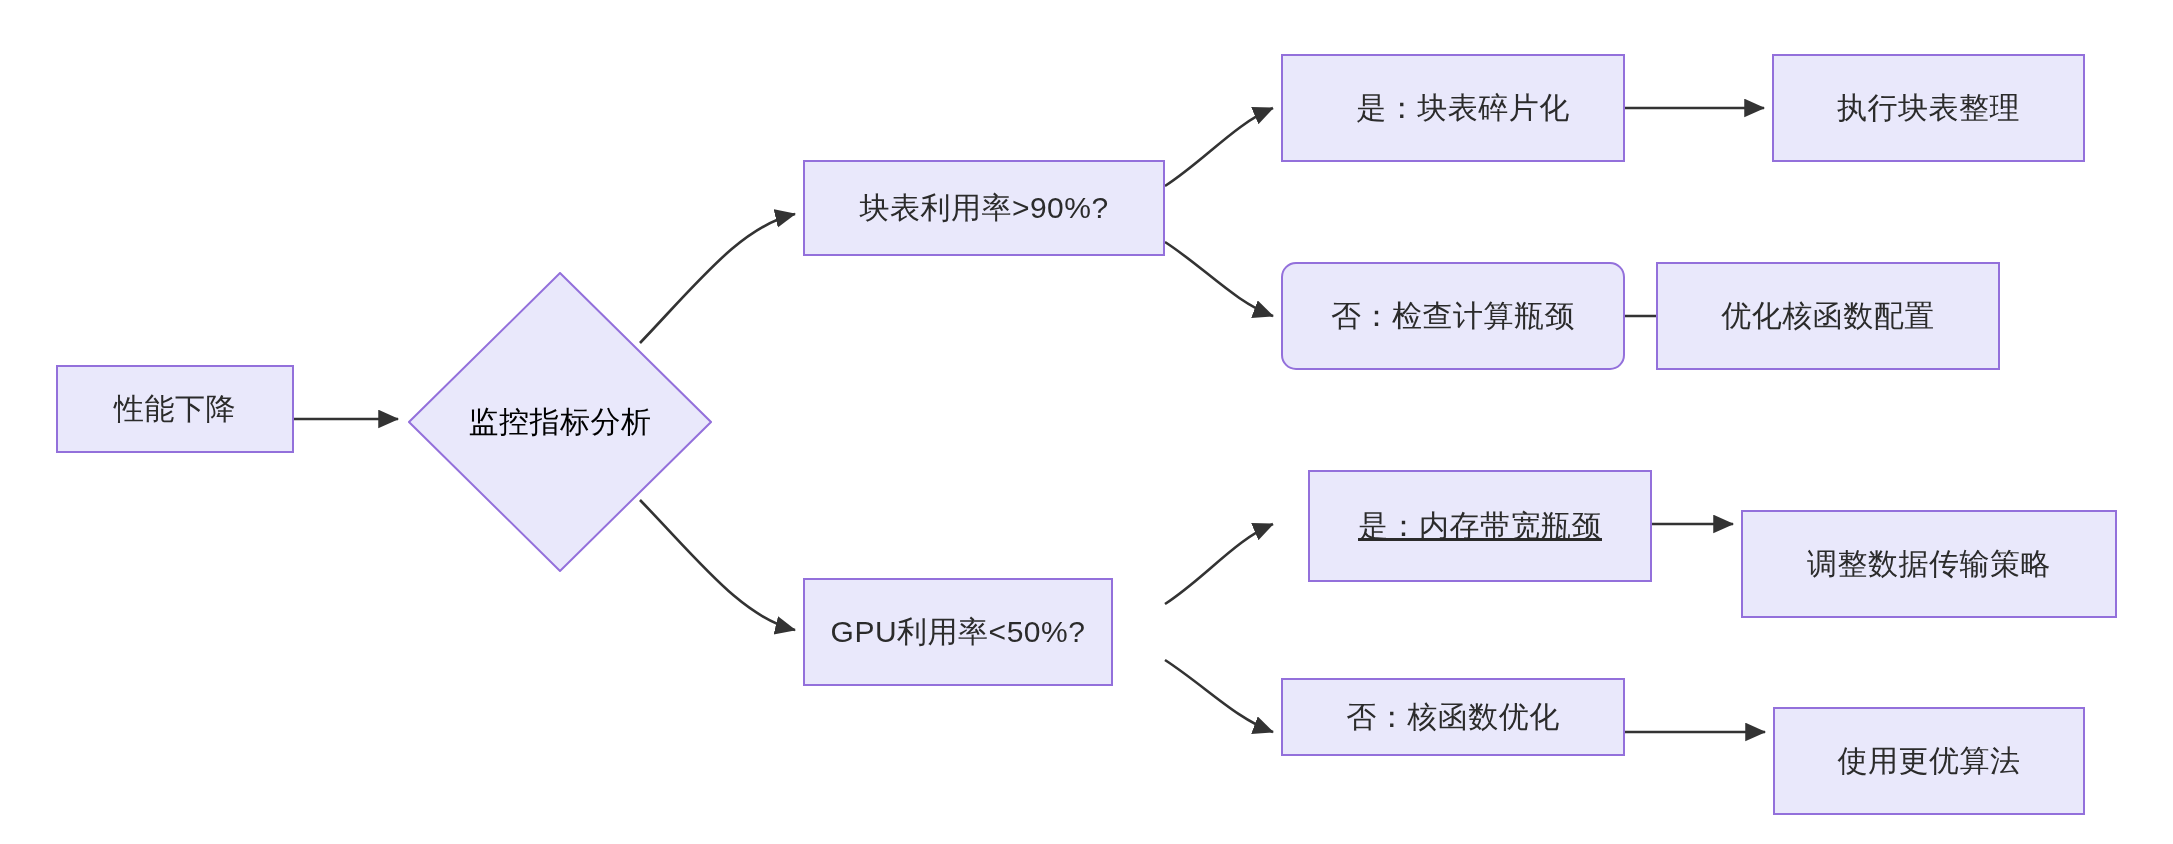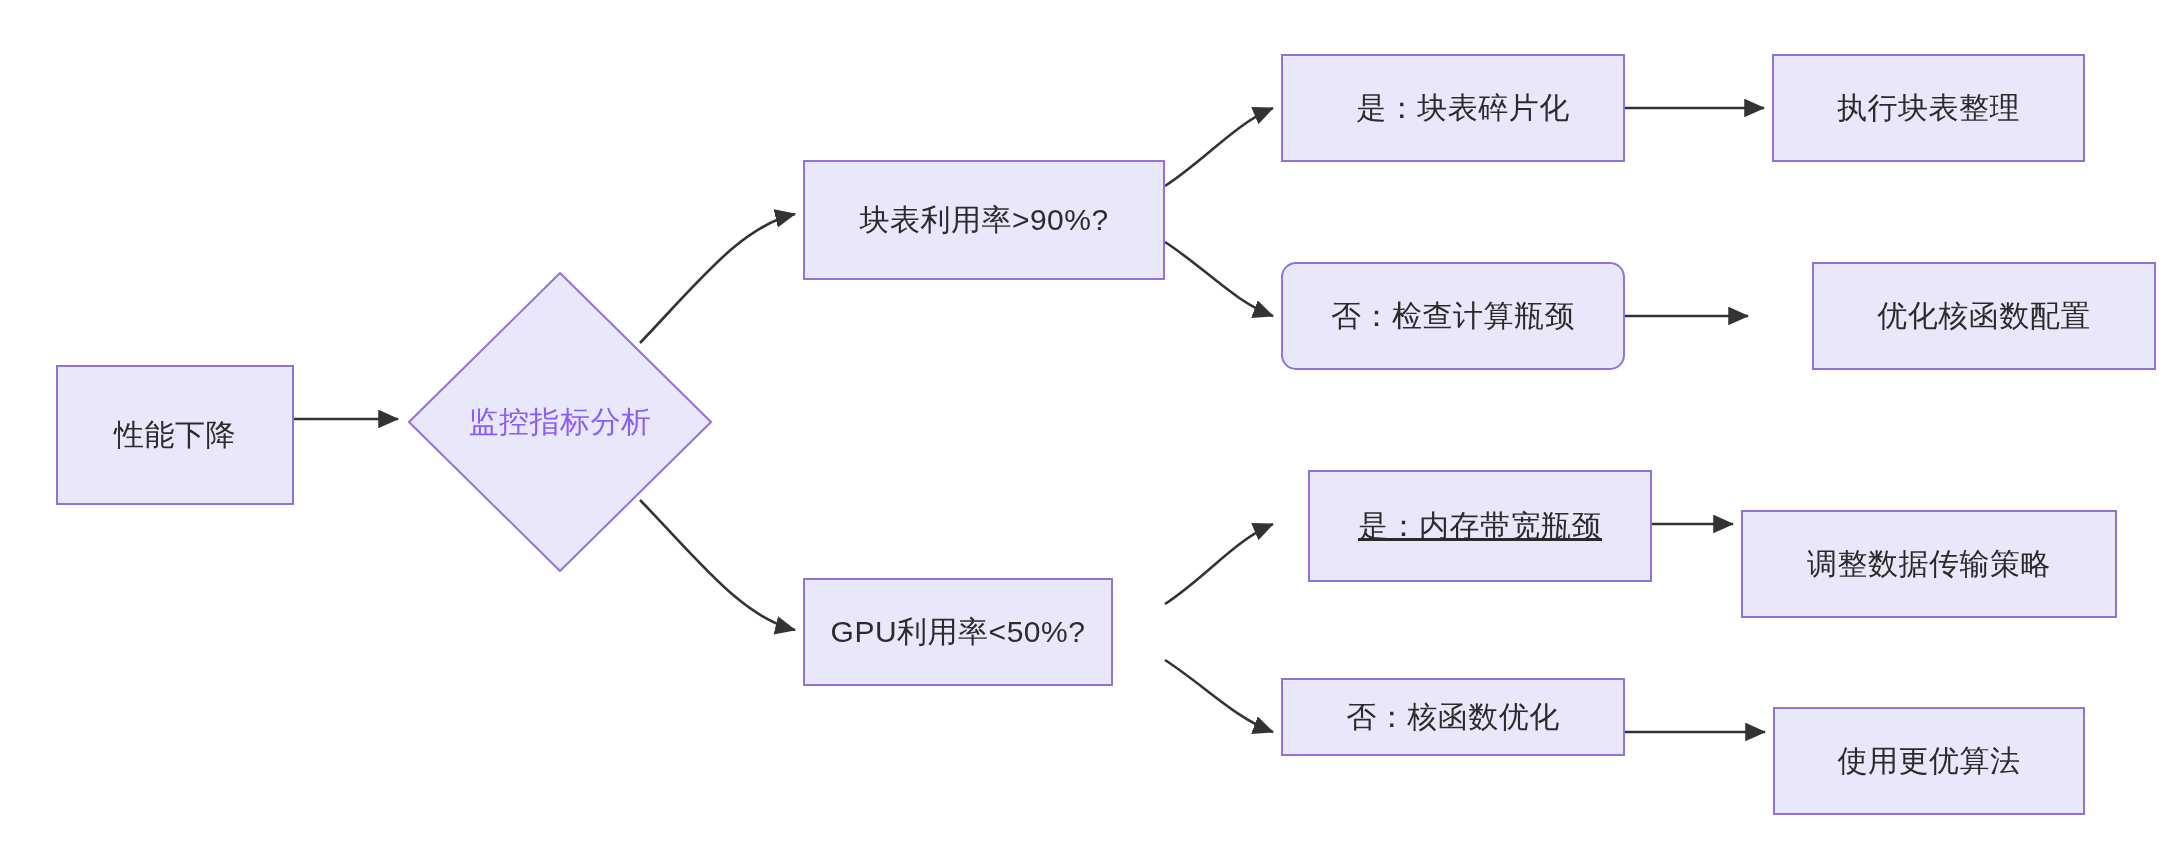--- a/index.html
+++ b/index.html
@@ -4,21 +4,21 @@
 <style>
   html,body{margin:0;padding:0;background:#ffffff;}
   body{font-family:"Liberation Sans","DejaVu Sans",sans-serif;}
   #canvas{position:relative;width:2173px;height:844px;background:#ffffff;overflow:hidden;}
   #edges{position:absolute;left:0;top:0;width:2173px;height:844px;pointer-events:none;}
   .node{position:absolute;box-sizing:border-box;display:flex;align-items:center;justify-content:center;
         background:#e9e8fb;border:2px solid #9370db;color:#2b2b2b;text-align:center;
         font-size:30px;line-height:1.25;letter-spacing:.5px;}
   .node.diamond{background:transparent;border:none;}
   .diamond-shape{position:absolute;left:0;top:0;width:100%;height:100%;}
-  .diamond-label{position:relative;z-index:2;font-size:30px;color:#8b5cf6;white-space:nowrap;}
+  .diamond-label{position:relative;z-index:2;font-size:30px;color:#000000;white-space:nowrap;}
   .node-label{white-space:nowrap;}
 </style>
 </head>
 <body>
 
 <div id="canvas">
   <svg id="edges" viewBox="0 0 2173 844" xmlns="http://www.w3.org/2000/svg">
     <defs>
       <marker id="arrowhead" markerWidth="9" markerHeight="9" refX="7.6" refY="3.6" orient="auto" markerUnits="strokeWidth">
         <path d="M0,0 L8,3.6 L0,7.2 z" fill="#333333"></path>
@@ -32,51 +32,51 @@
         <path d="M 1165,242 C 1205,268 1235,302 1273,316" fill="none" stroke="#333333" stroke-width="2.6" stroke-linecap="butt" marker-end="url(#arrowhead)"></path>
         <path d="M 1165,604 C 1205,578 1235,540 1273,524" fill="none" stroke="#333333" stroke-width="2.6" stroke-linecap="butt" marker-end="url(#arrowhead)"></path>
         <path d="M 1165,660 C 1205,686 1235,718 1273,732" fill="none" stroke="#333333" stroke-width="2.6" stroke-linecap="butt" marker-end="url(#arrowhead)"></path>
         <path d="M 1625,108 L 1764,108" fill="none" stroke="#333333" stroke-width="2.6" stroke-linecap="butt" marker-end="url(#arrowhead)"></path>
         <path d="M 1625,316 L 1748,316" fill="none" stroke="#333333" stroke-width="2.6" stroke-linecap="butt" marker-end="url(#arrowhead)"></path>
         <path d="M 1625,524 L 1733,524" fill="none" stroke="#333333" stroke-width="2.6" stroke-linecap="butt" marker-end="url(#arrowhead)"></path>
         <path d="M 1625,732 L 1765,732" fill="none" stroke="#333333" stroke-width="2.6" stroke-linecap="butt" marker-end="url(#arrowhead)"></path>
       </g>
   </svg>
   <div id="nodes-layer">
-      <div class="node" style="left: 56px; top: 365px; width: 238px; height: 140px;">
+      <div class="node" style="left: 56px; top: 365px; width: 238px; height: 88px;">
         <span class="node-label">性能下降</span>
       </div>
       <div class="node diamond" style="left: 408px; top: 272px; width: 304px; height: 300px;">
         <svg class="diamond-shape" viewBox="0 0 304 300">
           <polygon points="152,1 303,150 152,299 1,150" fill="#e9e8fb" stroke="#9370db" stroke-width="2"></polygon>
         </svg>
         <span class="diamond-label">监控指标分析</span>
       </div>
-      <div class="node" style="left: 803px; top: 160px; width: 362px; height: 120px;">
+      <div class="node" style="left: 803px; top: 160px; width: 362px; height: 96px;">
         <span class="node-label">块表利用率&gt;90%?</span>
       </div>
       <div class="node" style="left: 803px; top: 578px; width: 310px; height: 108px;">
         <span class="node-label">GPU利用率&lt;50%?</span>
       </div>
       <div class="node" style="left: 1281px; top: 54px; width: 344px; height: 108px; padding-left: 20px;">
         <span class="node-label">是：块表碎片化</span>
       </div>
       <div class="node" style="left: 1281px; top: 262px; width: 344px; height: 108px; border-radius: 15px;">
         <span class="node-label">否：检查计算瓶颈</span>
       </div>
       <div class="node" style="left: 1308px; top: 470px; width: 344px; height: 112px; text-decoration: underline;">
         <span class="node-label">是：内存带宽瓶颈</span>
       </div>
       <div class="node" style="left: 1281px; top: 678px; width: 344px; height: 78px;">
         <span class="node-label">否：核函数优化</span>
       </div>
       <div class="node" style="left: 1772px; top: 54px; width: 313px; height: 108px; text-align: right;">
         <span class="node-label">执行块表整理</span>
       </div>
-      <div class="node" style="left: 1812px; top: 262px; width: 344px; height: 108px;">
+      <div class="node" style="left: 1656px; top: 262px; width: 344px; height: 108px;">
         <span class="node-label">优化核函数配置</span>
       </div>
       <div class="node" style="left: 1741px; top: 470px; width: 376px; height: 108px; margin-top: 40px;">
         <span class="node-label">调整数据传输策略</span>
       </div>
       <div class="node" style="left: 1773px; top: 678px; width: 312px; height: 108px; margin-top: 29px;">
         <span class="node-label">使用更优算法</span>
       </div>
     </div>
 </div>

